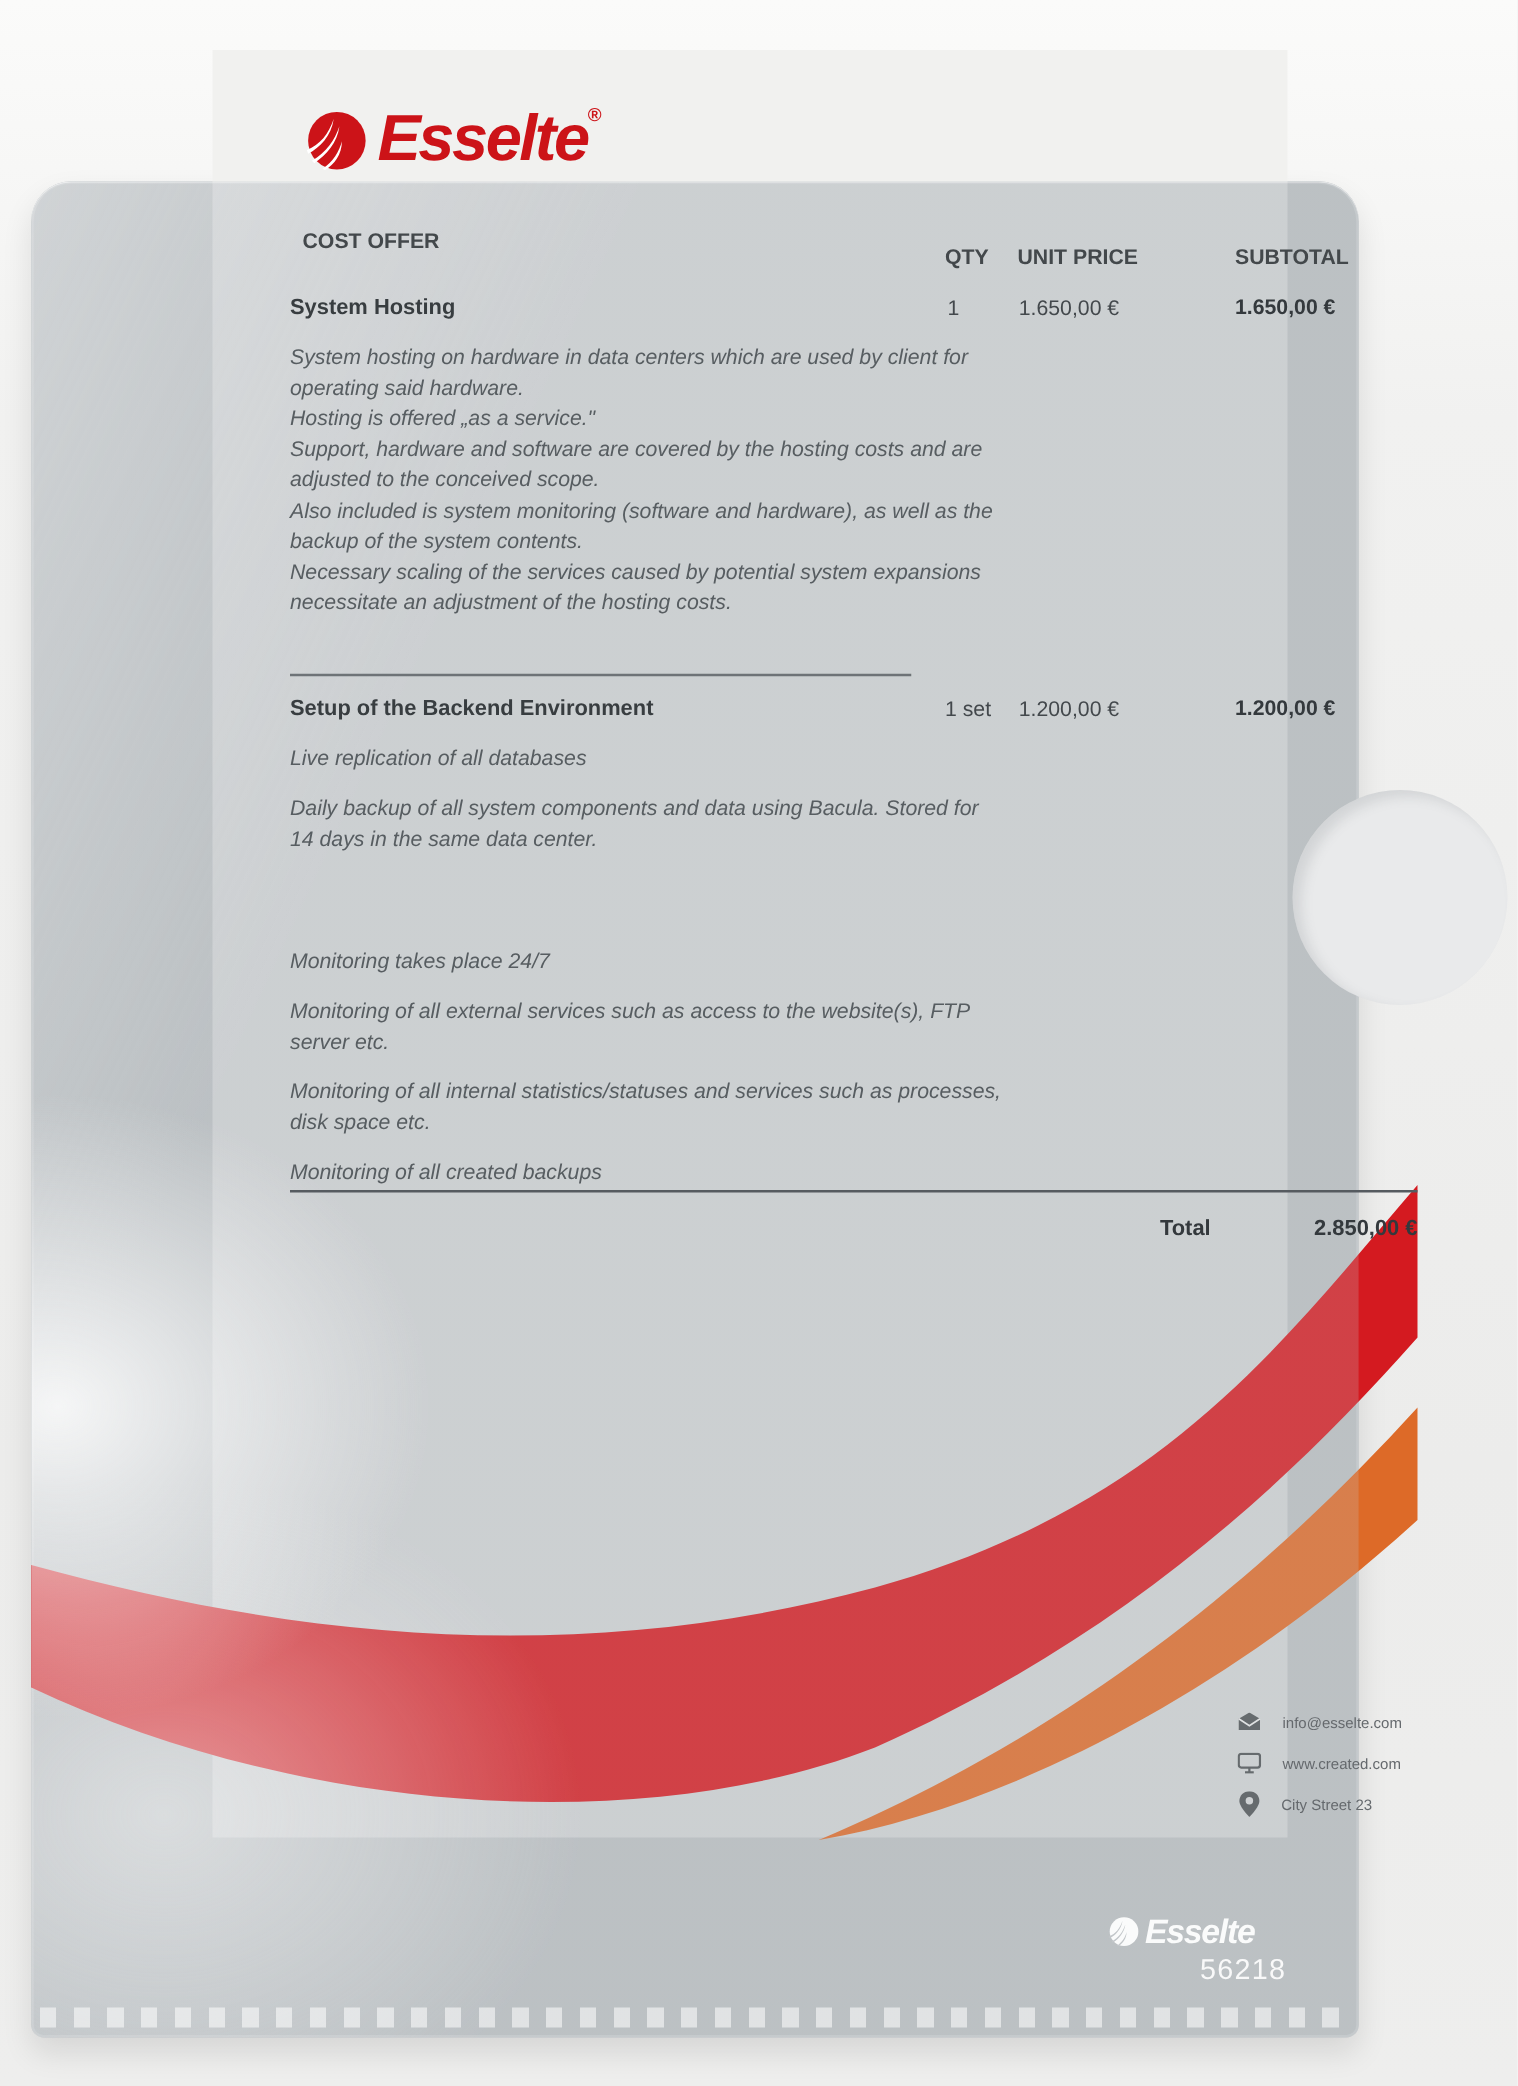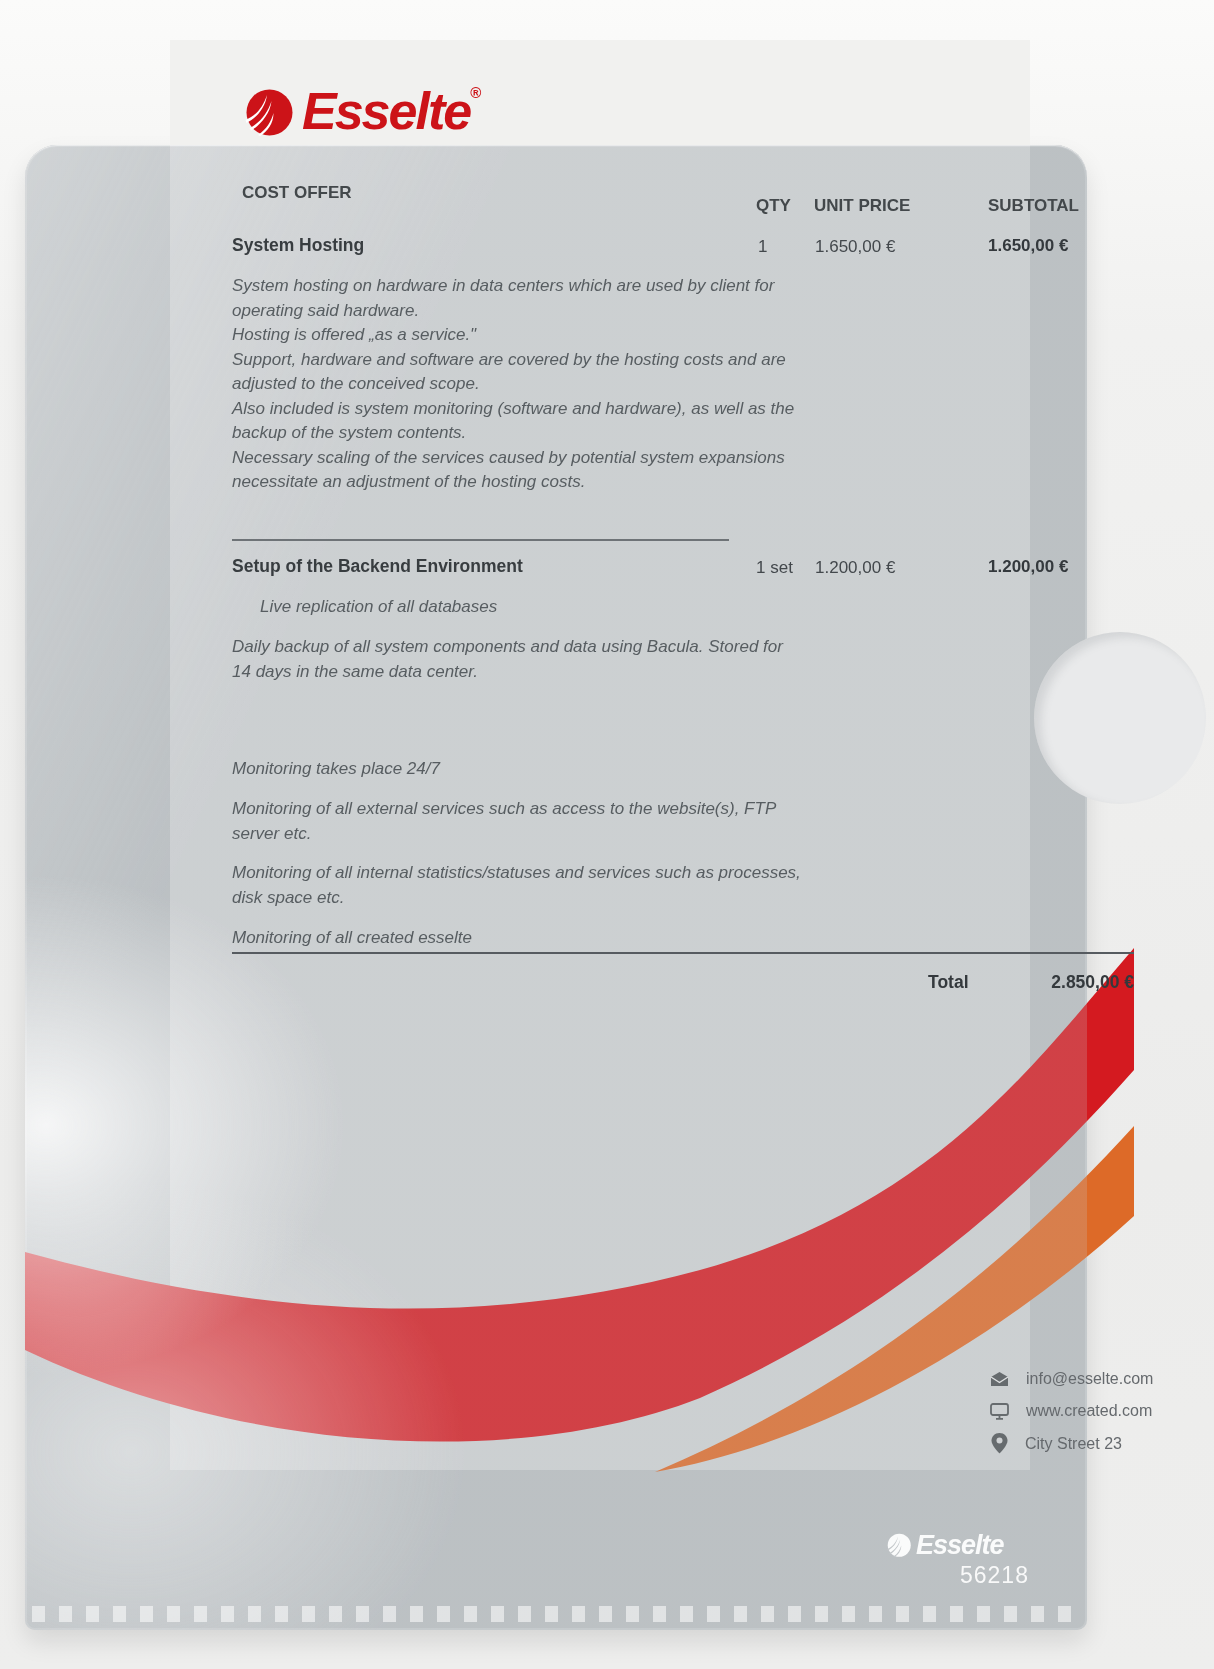--- a/index.html
+++ b/index.html
@@ -39,21 +39,21 @@
   .c{position:absolute;z-index:7;}
   .logo-red{display:flex;align-items:flex-start;color:#cc1318;}
   .logo-text{font-size:52px;font-weight:bold;font-style:italic;letter-spacing:-2px;line-height:50px;text-align:right;}
   .logo-reg{font-size:15px;font-weight:bold;margin-top:-2px;}
   .hdr{font-size:17px;font-weight:bold;color:#43484b;}
   .item{font-size:17.5px;font-weight:bold;color:#383d40;}
   .val{font-size:17px;color:#43484c;}
   .valb{font-size:17px;font-weight:bold;color:#34393d;}
   .desc{font-size:17px;font-style:italic;color:#575d61;line-height:24.5px;}
   .rule{position:absolute;z-index:7;height:2px;}
-  .contact-row{display:flex;align-items:center;gap:17px;color:#65696d;font-size:16px;}
+  .contact-row{display:flex;align-items:center;gap:17px;color:#65696d;font-size:12px;}
   .logo-white{display:flex;align-items:center;gap:5px;color:rgba(255,255,255,0.93);}
   .logo-white .logo-text{font-size:27px;letter-spacing:-1px;line-height:26px;}
   .code-white{font-size:23px;color:rgba(255,255,255,0.90);letter-spacing:1px;}
 </style>
 </head>
 <body>
 
 <div class="canvas">
 
   <div class="paper-top"></div>
@@ -96,26 +96,26 @@
 
   <div class="c desc" style="left:232px;top:274px;">System hosting on hardware in data centers which are used by client for<br>operating said hardware.<br>Hosting is offered „as a service."<br>Support, hardware and software are covered by the hosting costs and are<br>adjusted to the conceived scope.<br>Also included is system monitoring (software and hardware), as well as the<br>backup of the system contents.<br>Necessary scaling of the services caused by potential system expansions<br>necessitate an adjustment of the hosting costs.</div>
 
   <div class="rule" style="left:232px;top:539px;width:497px;background:#6e7377;"></div>
 
   <div class="c item" style="left:232px;top:556px;">Setup of the Backend Environment</div>
   <div class="c val" style="left:756px;top:558px;">1 set</div>
   <div class="c val" style="left:815px;top:558px;">1.200,00 €</div>
   <div class="c valb" style="left:988px;top:557px;">1.200,00 €</div>
 
-  <div class="c desc" style="left:232px;top:595px;margin-left:28px;">Live replication of all databases</div>
+  <div class="c desc" style="left:232px;top:595px;">Live replication of all databases</div>
   <div class="c desc" style="left:232px;top:635px;">Daily backup of all system components and data using Bacula. Stored for<br>14 days in the same data center.</div>
   <div class="c desc" style="left:232px;top:757px;">Monitoring takes place 24/7</div>
   <div class="c desc" style="left:232px;top:861px;">Monitoring of all internal statistics/statuses and services such as processes,<br>disk space etc.</div>
   <div class="c desc" style="left:232px;top:797px;">Monitoring of all external services such as access to the website(s), FTP<br>server etc.</div>
-  <div class="c desc" style="left:232px;top:926px;">Monitoring of all created esselte</div>
+  <div class="c desc" style="left:232px;top:926px;">Monitoring of all created backups</div>
 
   <div class="rule" style="left:232px;top:952px;width:902px;background:#565b60;"></div>
 
   <div class="c valb" style="left:928px;top:972px;font-size:17.5px;">Total</div>
   <div class="c valb" style="left:1000px;top:972px;width:134px;text-align:right;font-size:17.5px;">2.850,00 €</div>
 
   <div class="c contact-row" style="left:990px;top:1370px;">
     <svg width="19" height="15" viewBox="0 0 19 15">
       <path d="M1 5 L9.5 0 L18 5 V14 H1 Z" fill="#666b6e"></path>
       <path d="M1 5 L9.5 10.5 L18 5" fill="none" stroke="#dfe1e2" stroke-width="1.4"></path>

